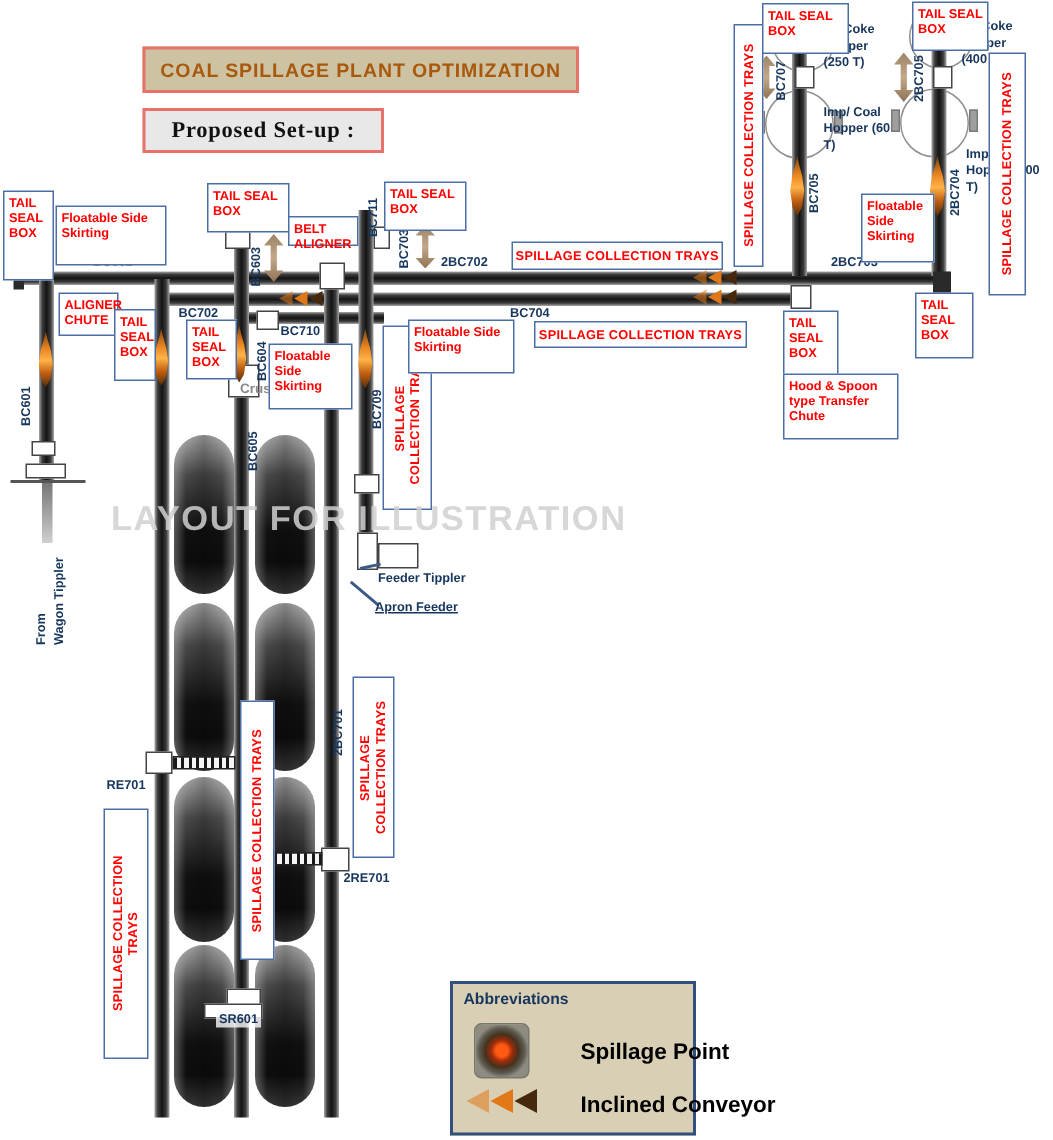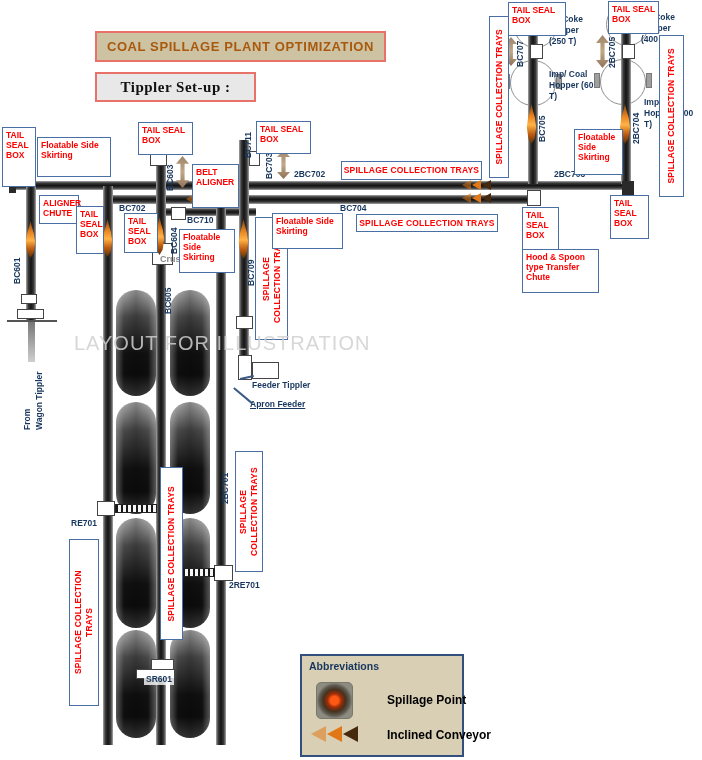--- a/index.html
+++ b/index.html
@@ -50,40 +50,40 @@
   .chip{background:rgba(255,255,255,.78);padding:1px 2px;z-index:26;}
   .bluetxt{color:#17365d;font-weight:700;font-size:8.5px;z-index:26;line-height:1.3;white-space:nowrap;}
   .bluetxt.wrap{white-space:normal;}
   .graytxt{color:#8a8a8a !important;font-size:9px;}
   .underline{text-decoration:underline;}
   .vtext{writing-mode:vertical-rl;transform:rotate(180deg);}
   .spill{background:#fff;border:1.5px solid #4a6fa5;color:#f00;font-weight:700;font-size:8.5px;z-index:28;
          display:flex;align-items:center;justify-content:center;text-align:center;line-height:1.25;letter-spacing:.2px;}
   .spill .vtext{display:inline-block;}
 
-  .watermark{position:absolute;left:74px;top:332px;font-size:20px;font-weight:400;color:rgba(208,208,208,.85);
+  .watermark{position:absolute;left:74px;top:332px;font-size:23px;font-weight:700;color:rgba(208,208,208,.85);
              letter-spacing:1px;z-index:40;white-space:nowrap;}
 
   
   .legend{background:#d8cfb4;border:2px solid #31507d;z-index:45;}
   .legend .ltitle{position:absolute;left:7px;top:4px;color:#17365d;font-weight:700;font-size:10.5px;}
   .legspill{position:absolute;border-radius:5px;border:1px solid #79786e;
             background:radial-gradient(circle at 50% 50%,#ff5a14 0 4px,#a02c08 7px,#46311c 11px,#5c5950 15px,#8e8c80 18px);}
-  .legend .ltext{position:absolute;color:#000;font-weight:700;font-size:12px;white-space:nowrap;padding-left:28px;}
+  .legend .ltext{position:absolute;color:#000;font-weight:700;font-size:15px;white-space:nowrap;padding-left:28px;}
 </style>
 </head>
 <body>
 
 <div id="canvas">
 
   <div class="abs banner" style="left:95px;top:31px;width:291px;height:31px;">
     <span>COAL SPILLAGE PLANT OPTIMIZATION</span>
   </div>
   <div class="abs subbox" style="left:95px;top:72px;width:161px;height:30px;">
-    <span>Tippler Set-up :</span>
+    <span>Proposed Set-up :</span>
   </div>
 
   <div id="diagram">
       <div class="abs hpipe" style="left: 13px; top: 181px; width: 620px; height: 9px;"></div>
       <div class="abs hpipe" style="left: 106px; top: 195px; width: 433px; height: 9px;"></div>
       <div class="abs hpipe" style="left: 156px; top: 208px; width: 100px; height: 8px;"></div>
       <div class="abs vpipe" style="left: 26px; top: 184px; width: 10px; height: 136px;"></div>
       <div class="abs fade" style="left: 28px; top: 318px; width: 7px; height: 44px;"></div>
       <div class="abs vpipe" style="left: 103px; top: 186px; width: 10px; height: 559px;"></div>
       <div class="abs vpipe" style="left: 156px; top: 148px; width: 10px; height: 597px;"></div>
@@ -155,21 +155,21 @@
       <div class="abs pill" style="left: 116px; top: 402px; width: 40px; height: 112px;"></div>
       <div class="abs pill" style="left: 170px; top: 402px; width: 40px; height: 112px;"></div>
       <div class="abs pill" style="left: 116px; top: 518px; width: 40px; height: 110px;"></div>
       <div class="abs pill" style="left: 170px; top: 518px; width: 40px; height: 110px;"></div>
       <div class="abs pill" style="left: 116px; top: 630px; width: 40px; height: 108px;"></div>
       <div class="abs pill" style="left: 170px; top: 630px; width: 40px; height: 108px;"></div>
       <div class="abs lblbox" style="left: 2px; top: 127px; width: 34px; height: 60px;">TAIL SEAL BOX</div>
       <div class="abs lblbox" style="left: 37px; top: 137px; width: 74px; height: 40px;">Floatable Side Skirting</div>
       <div class="abs lblbox" style="left: 138px; top: 122px; width: 55px; height: 33px;">TAIL SEAL BOX</div>
       <div class="abs lblbox" style="left: 256px; top: 121px; width: 55px; height: 33px;">TAIL SEAL BOX</div>
-      <div class="abs lblbox" style="left: 192px; top: 164px; width: 47px; height: 44px;">BELT ALIGNER</div>
+      <div class="abs lblbox" style="left: 192px; top: 144px; width: 47px; height: 20px;">BELT ALIGNER</div>
       <div class="abs lblbox" style="left: 39px; top: 195px; width: 40px; height: 29px;">ALIGNER CHUTE</div>
       <div class="abs lblbox" style="left: 76px; top: 206px; width: 28px; height: 48px;">TAIL SEAL BOX</div>
       <div class="abs lblbox" style="left: 124px; top: 213px; width: 34px; height: 40px;">TAIL SEAL BOX</div>
       <div class="abs lblbox" style="left: 179px; top: 229px; width: 56px; height: 44px;">Floatable Side Skirting</div>
       <div class="abs lblbox" style="left: 272px; top: 213px; width: 71px; height: 36px;">Floatable Side Skirting</div>
       <div class="abs lblbox" style="left: 508px; top: 2px; width: 58px; height: 34px;">TAIL SEAL BOX</div>
       <div class="abs lblbox" style="left: 608px; top: 1px; width: 51px; height: 33px;">TAIL SEAL BOX</div>
       <div class="abs lblbox" style="left: 574px; top: 129px; width: 49px; height: 46px;">Floatable Side Skirting</div>
       <div class="abs lblbox" style="left: 522px; top: 207px; width: 37px; height: 45px;">TAIL SEAL BOX</div>
       <div class="abs lblbox" style="left: 610px; top: 195px; width: 39px; height: 44px;">TAIL SEAL BOX</div>

